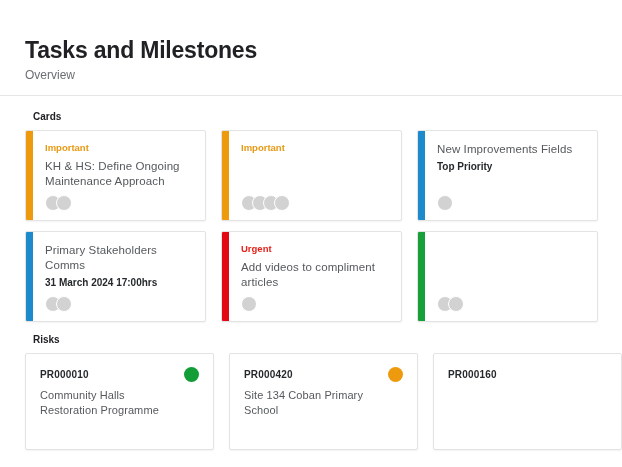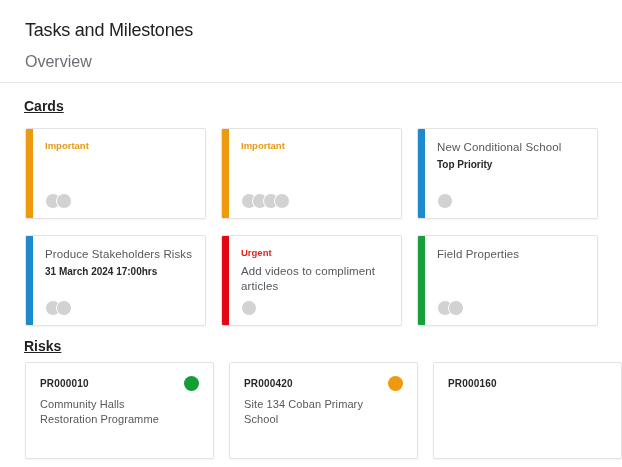--- a/index.html
+++ b/index.html
@@ -18,45 +18,45 @@
     height: 467px;
     background: #ffffff;
   }
 
   
   .header {
     padding: 18px 0 12px 25px;
     background: #ffffff;
   }
   .page-title {
-    font-size: 18px;
-    font-weight: normal;
+    font-size: 23px;
+    font-weight: bold;
     color: #202124;
     letter-spacing: -0.2px;
     line-height: 24px;
+    margin-top: 20px;
   }
   .page-subtitle {
-    font-size: 16px;
+    font-size: 12px;
     color: #6b6f73;
     line-height: 16px;
-    margin-top: 12px;
+    margin-top: 5px;
   }
   .header-divider {
     height: 1px;
     background: #e6e6e6;
     width: 622px;
   }
 
   
   .section-label {
-    font-size: 14px;
+    font-size: 10px;
     font-weight: bold;
     color: #202124;
-    padding-left: 24px;
-    text-decoration: underline;
+    padding-left: 33px;
   }
   .section-label.cards-label { padding-top: 15px; padding-bottom: 8px; }
   .section-label.risks-label { padding-top: 12px; padding-bottom: 8px; }
 
   
   .grid {
     display: flex;
     gap: 15px;
     padding-left: 25px;
   }
@@ -65,21 +65,20 @@
   
   .task-card {
     position: relative;
     width: 181px;
     height: 91px;
     background: #ffffff;
     border: 1px solid #e3e3e3;
     border-radius: 2px;
     box-shadow: 0 1px 2px rgba(0,0,0,0.05);
     overflow: hidden;
-    margin-top: 6px;
   }
   .card-accent {
     position: absolute;
     left: 0;
     top: 0;
     bottom: 0;
     width: 7px;
   }
   .card-body {
     padding: 11px 10px 0 19px;
@@ -165,20 +164,21 @@
   </div>
   <div class="header-divider"></div>
 
   <div class="section-label cards-label">Cards</div>
 
   <div class="grid" id="cards-row-1">
       <div class="task-card">
         <div class="card-accent" style="background: rgb(238, 154, 14);"></div>
         <div class="card-body">
           <div class="card-tag" style="color: rgb(232, 153, 18);">Important</div>
+          <div class="card-title">KH &amp; HS: Define Ongoing Maintenance Approach</div>
         </div>
         <div class="avatars">
           <div class="avatar" style="background: rgb(210, 210, 210);"></div>
           <div class="avatar" style="background: rgb(210, 210, 210);"></div>
         </div>
       </div>
       <div class="task-card">
         <div class="card-accent" style="background: rgb(238, 154, 14);"></div>
         <div class="card-body">
           <div class="card-tag" style="color: rgb(232, 153, 18);">Important</div>
@@ -186,55 +186,52 @@
         <div class="avatars">
           <div class="avatar" style="background: rgb(210, 210, 210);"></div>
           <div class="avatar" style="background: rgb(210, 210, 210);"></div>
           <div class="avatar" style="background: rgb(210, 210, 210);"></div>
           <div class="avatar" style="background: rgb(210, 210, 210);"></div>
         </div>
       </div>
       <div class="task-card">
         <div class="card-accent" style="background: rgb(28, 138, 203);"></div>
         <div class="card-body">
-          <div class="card-title">New Conditional School</div>
+          <div class="card-title">New Improvements Fields</div>
           <div class="card-meta">Top Priority</div>
         </div>
         <div class="avatars">
           <div class="avatar" style="background: rgb(210, 210, 210);"></div>
         </div>
       </div>
     </div>
   <div class="grid" id="cards-row-2">
       <div class="task-card">
         <div class="card-accent" style="background: rgb(28, 138, 203);"></div>
         <div class="card-body">
-          <div class="card-title">Produce Stakeholders Risks</div>
+          <div class="card-title">Primary Stakeholders Comms</div>
           <div class="card-meta">31 March 2024 17:00hrs</div>
         </div>
         <div class="avatars">
           <div class="avatar" style="background: rgb(210, 210, 210);"></div>
           <div class="avatar" style="background: rgb(210, 210, 210);"></div>
         </div>
       </div>
       <div class="task-card">
         <div class="card-accent" style="background: rgb(227, 6, 19);"></div>
         <div class="card-body">
           <div class="card-tag" style="color: rgb(232, 33, 26);">Urgent</div>
           <div class="card-title">Add videos to compliment articles</div>
         </div>
         <div class="avatars">
           <div class="avatar" style="background: rgb(210, 210, 210);"></div>
         </div>
       </div>
       <div class="task-card">
         <div class="card-accent" style="background: rgb(23, 160, 58);"></div>
-        <div class="card-body">
-          <div class="card-title">Field Properties</div>
-        </div>
         <div class="avatars">
           <div class="avatar" style="background: rgb(210, 210, 210);"></div>
           <div class="avatar" style="background: rgb(210, 210, 210);"></div>
         </div>
       </div>
     </div>
 
   <div class="section-label risks-label">Risks</div>
 
   <div class="grid" id="risks-row">

